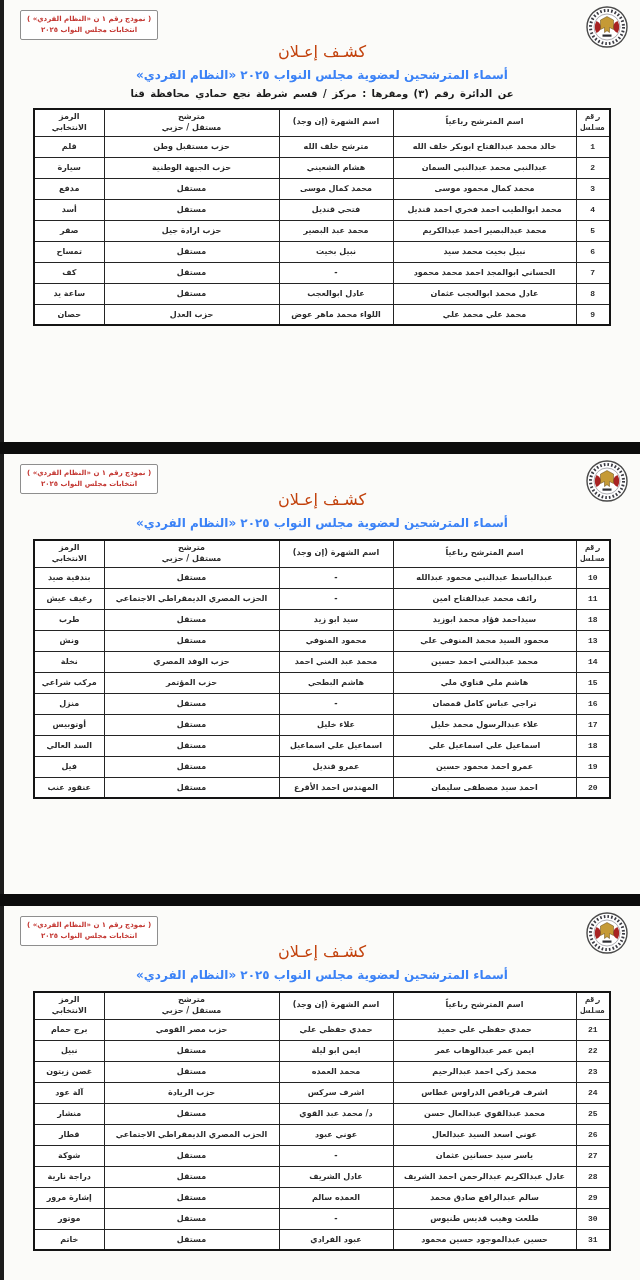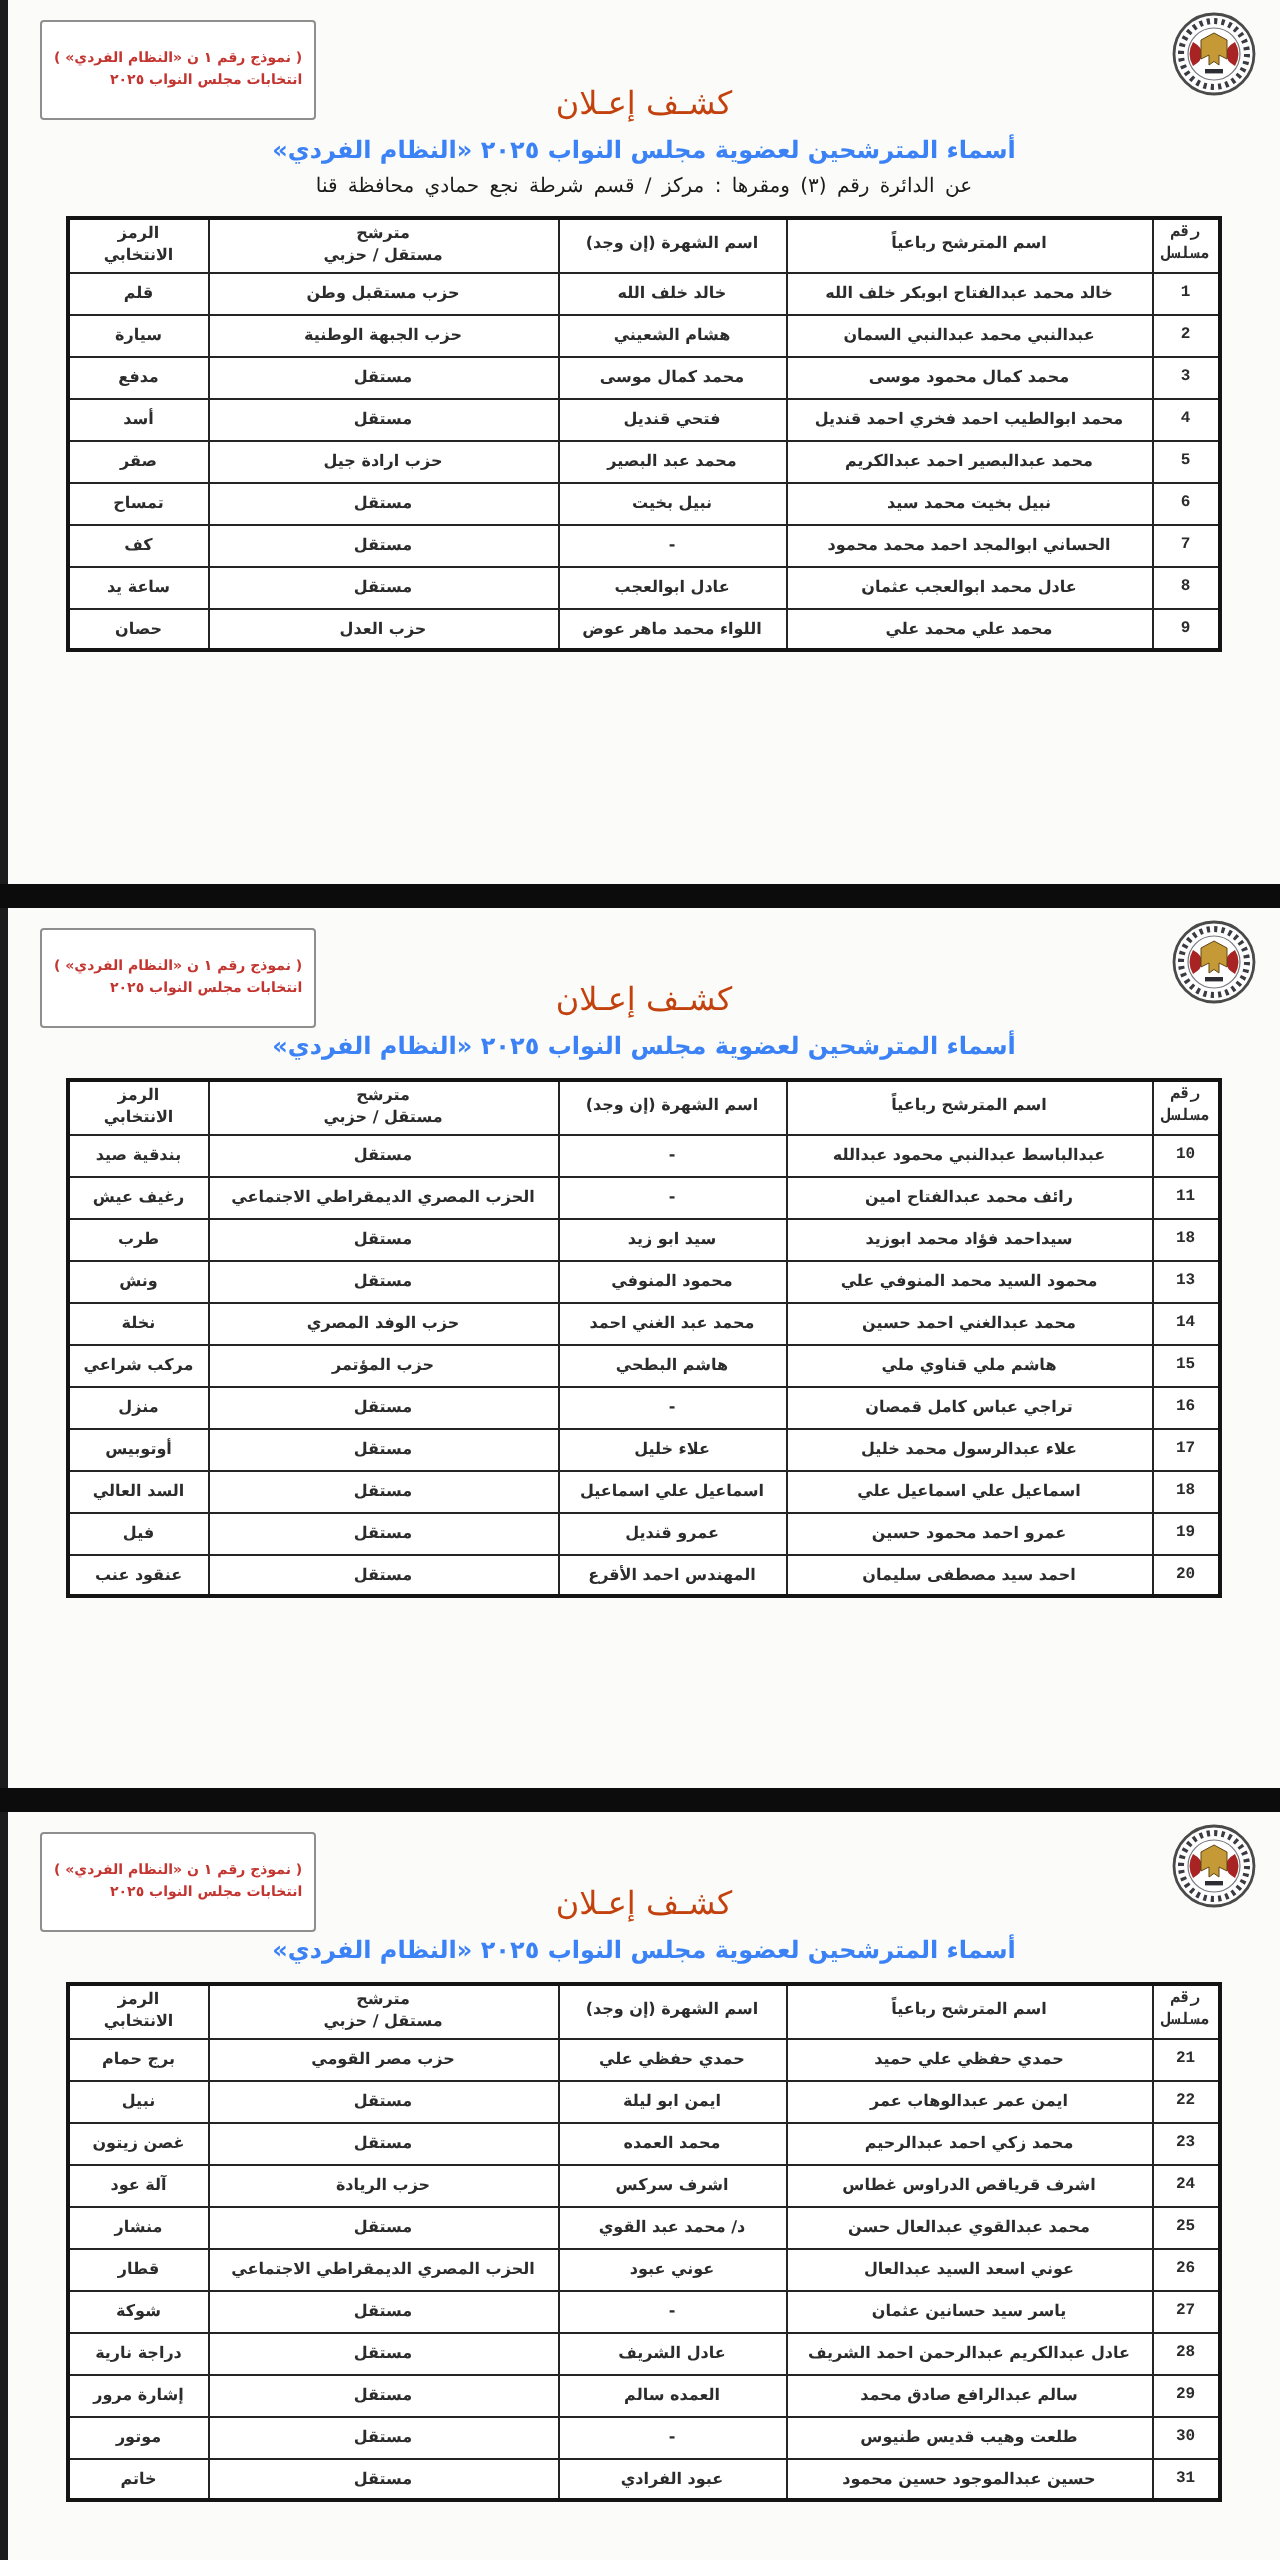--- a/index.html
+++ b/index.html
@@ -23,21 +23,22 @@
   .gap { height: 12px; background: #0c0c0c; }
 
   .form-badge {
     position: absolute;
     top: 10px;
     left: 16px;
     min-width: 104px;
     border: 1px solid #8e8e8e;
     border-radius: 2px;
     background: #fff;
-    padding: 13px 6px;
+    padding: 3px 6px;
+    text-align: center;
     color: #c33530;
     font-size: 7px;
     font-weight: 700;
     line-height: 1.55;
   }
   .emblem {
     position: absolute;
     top: 6px;
     right: 12px;
     width: 42px;
@@ -56,21 +57,21 @@
     text-align: center;
     margin-top: 7px;
     font-size: 12px;
     font-weight: 800;
     color: #3b82f6;
   }
   .district-line {
     text-align: center;
     margin-top: 6px;
     font-size: 10px;
-    font-weight: 400;
+    font-weight: 700;
     color: #1b1b1b;
     word-spacing: 2px;
   }
   table.candidates {
     width: 576px;
     margin: 9px auto 0;
     border-collapse: collapse;
     table-layout: fixed;
     border: 2px solid #141414;
     background: #fff;
@@ -135,21 +136,21 @@
         <th class="col-party">مترشح
 مستقل / حزبي</th>
         <th class="col-symbol">الرمز
 الانتخابي</th>
       </tr>
     </thead>
     <tbody>
         <tr>
     <td class="col-serial">1</td>
     <td class="col-name">خالد محمد عبدالفتاح ابوبكر خلف الله</td>
-    <td class="col-alias">خالد خلف الله</td>
+    <td class="col-alias">مترشح خلف الله</td>
     <td class="col-party">حزب مستقبل وطن</td>
     <td class="col-symbol">قلم</td>
   </tr>
         <tr>
     <td class="col-serial">2</td>
     <td class="col-name">عبدالنبي محمد عبدالنبي السمان</td>
     <td class="col-alias">هشام الشعيني</td>
     <td class="col-party">حزب الجبهة الوطنية</td>
     <td class="col-symbol">سيارة</td>
   </tr>

